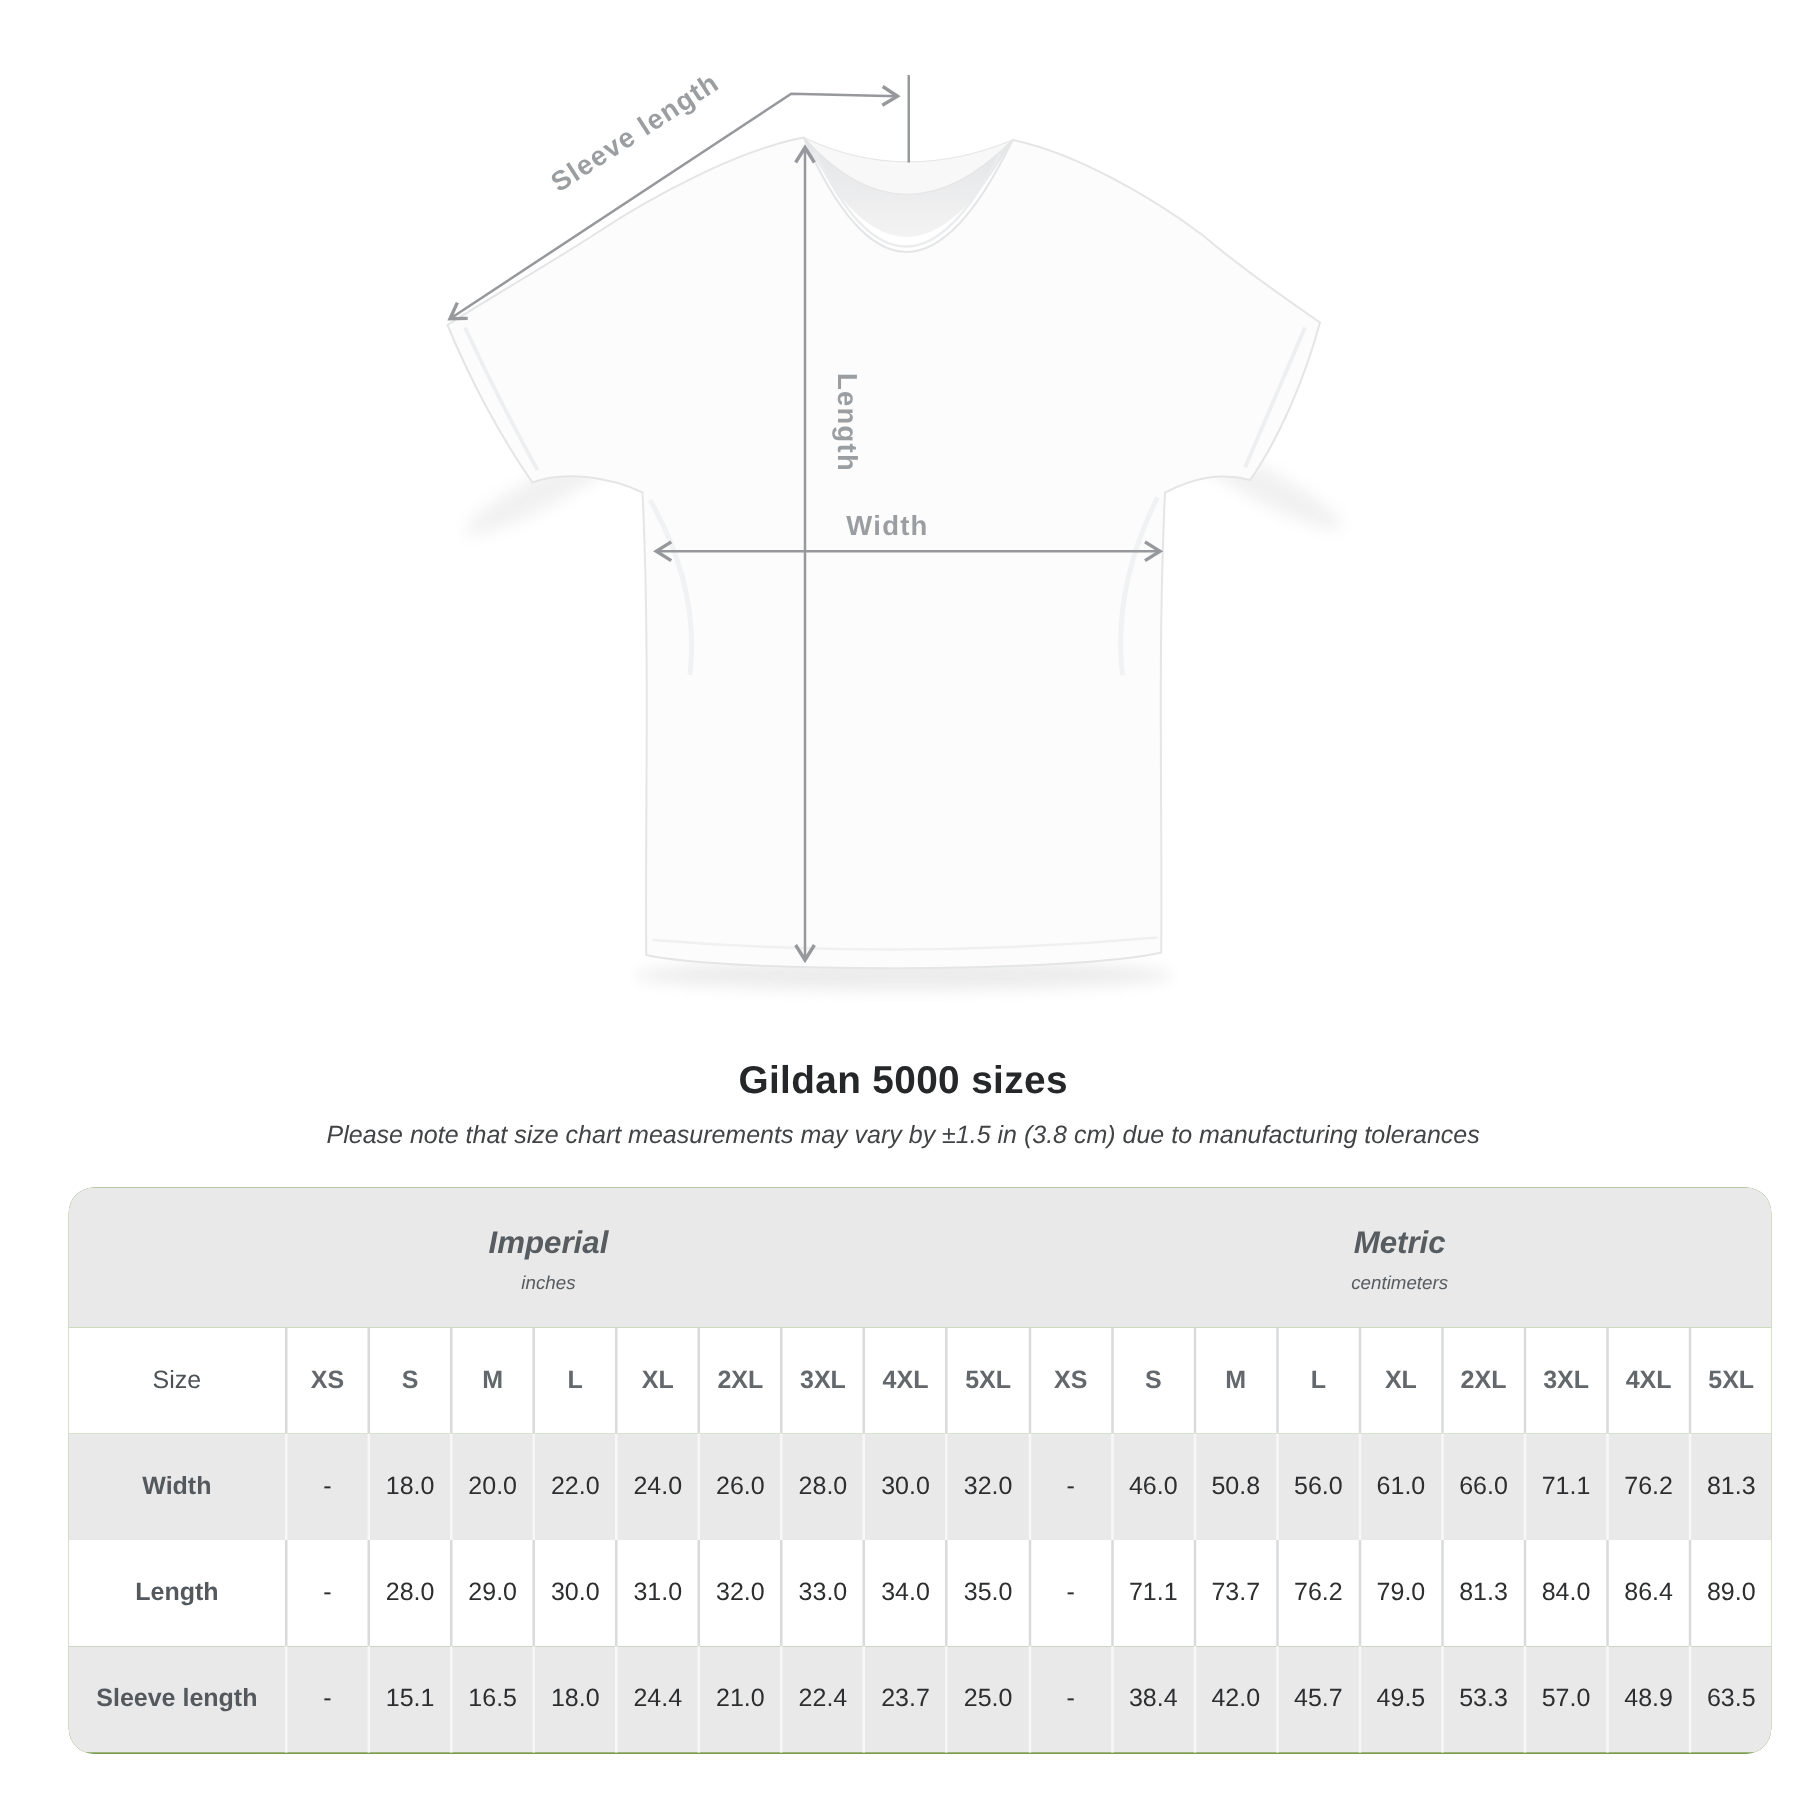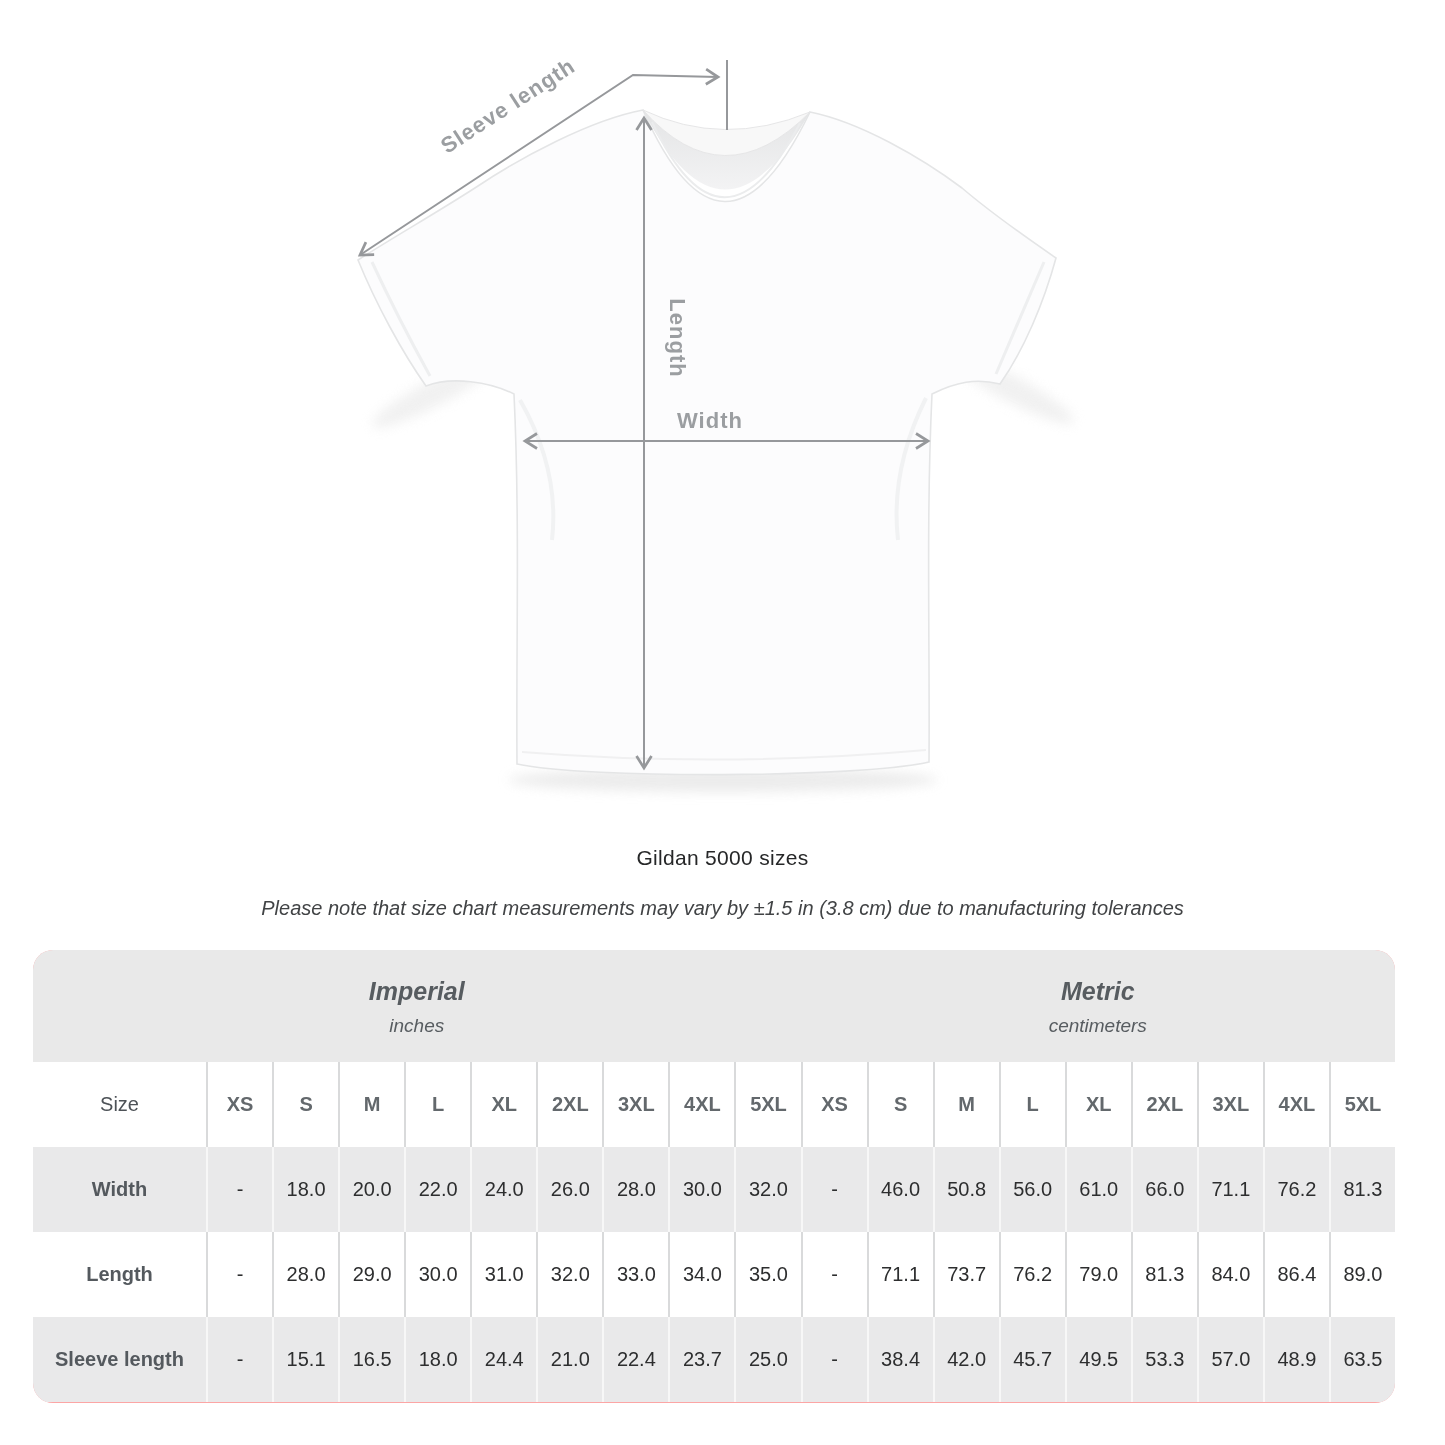--- a/index.html
+++ b/index.html
@@ -7,41 +7,41 @@
     position:relative;width:1445px;height:1445px;background:#fff;
     font-family:"Liberation Sans",sans-serif;overflow:hidden;
   }
   .diagram-svg{position:absolute;left:0;top:0;}
   .dlabel{
     fill:#9b9ea1;font-weight:bold;font-size:22px;letter-spacing:1px;
     font-family:"Liberation Sans",sans-serif;
   }
   .page-title{
     position:absolute;top:846px;left:0;width:100%;text-align:center;
-    font-size:21px;font-weight:normal;color:#262728;margin:0;letter-spacing:.3px;
+    font-size:31px;font-weight:bold;color:#262728;margin:0;letter-spacing:.3px;
   }
   .page-subtitle{
     position:absolute;top:897px;left:0;width:100%;text-align:center;
     font-size:20px;font-style:italic;color:#414345;margin:0;
   }
   .size-table{
-    position:absolute;left:33px;top:950px;width:1362px;height:453px;
-    border-radius:20px;overflow:hidden;background:#fca5a5;
+    position:absolute;left:55px;top:950px;width:1362px;height:453px;
+    border-radius:20px;overflow:hidden;background:#4d7c0f;
   }
   .unit-band{
     height:112px;background:#e9e9e9;display:flex;
   }
   .band-half{
     display:flex;flex-direction:column;align-items:center;justify-content:center;
     gap:9px;padding-top:2px;color:#575c60;
   }
   .band-half.imperial{width:56.35%;}
   .band-half.metric{width:43.65%;}
   .unit-name{font-size:25px;font-weight:bold;font-style:italic;}
-  .unit-sub{font-size:19px;font-style:italic;}
+  .unit-sub{font-size:15px;font-style:italic;}
   .grid .row{
     display:grid;grid-template-columns:173px repeat(18,1fr);
     height:85px;background:#fff;
   }
   .grid .row.striped{background:#e9e9ea;}
   .cell{
     display:flex;align-items:center;justify-content:center;
     font-size:20px;color:#2d2e2f;
   }
   .cell:not(:first-child){border-left:2px solid #d9dadb;}

